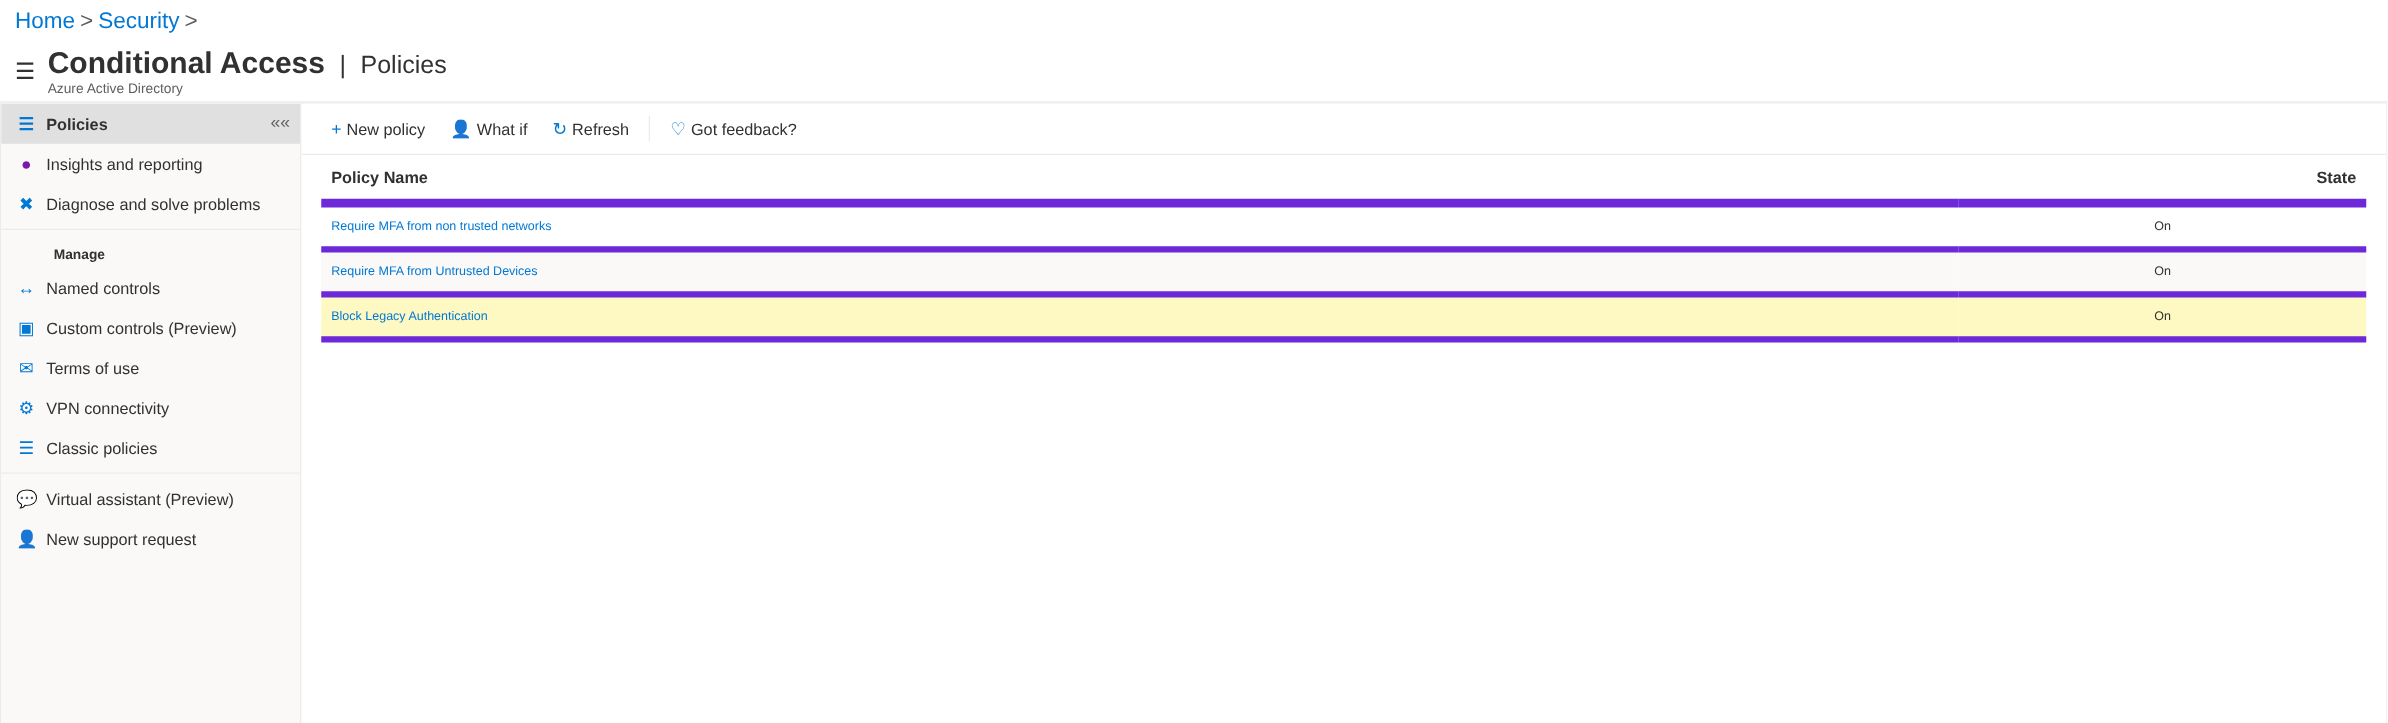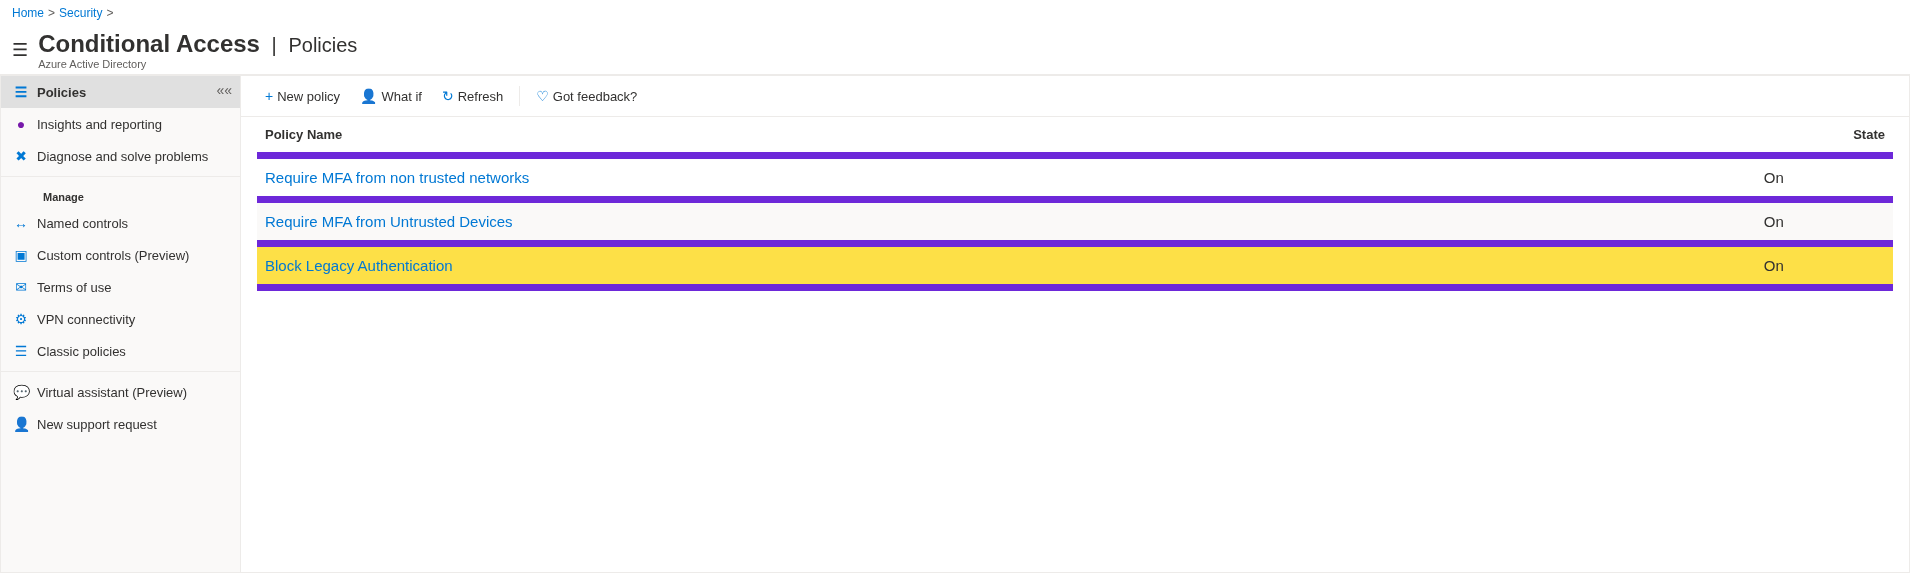--- a/index.html
+++ b/index.html
@@ -1,20 +1,20 @@
 <!DOCTYPE html>
 <html><head>
   <meta charset="utf-8">
   <style>
     * { box-sizing: border-box; margin: 0; padding: 0; }
     body { font-family: 'Segoe UI', sans-serif; font-size: 13px; color: #323130; background: #fff; }
 
     .breadcrumb {
       padding: 6px 12px;
-      font-size: 12px;
+      font-size: 18px;
       color: #0078d4;
       display: flex;
       align-items: center;
       gap: 4px;
     }
     .breadcrumb span { color: #605e5c; }
     .breadcrumb a { color: #0078d4; text-decoration: none; }
 
     .page-header {
       display: flex;
@@ -134,26 +134,26 @@
       text-align: left;
       font-weight: 600;
       font-size: 13px;
       padding: 10px 8px;
       border-bottom: 7px solid #6d28d9;
       color: #323130;
     }
     .policy-table th.state-col { text-align: right; }
     .policy-table td {
       padding: 10px 8px;
-      font-size: 15px;
-      border-bottom: 7px solid #6d28d9;
+      font-size: 10px;
+      border-bottom: 5px solid #6d28d9;
     }
     .policy-table tr:nth-child(odd) td { background: #fff; }
     .policy-table tr:nth-child(even) td { background: #faf9f8; }
-    .policy-table tr:last-child td { background: #fde047; }
+    .policy-table tr:last-child td { background: #fef9c3; }
     .policy-link {
       color: #0078d4;
       text-decoration: none;
       cursor: pointer;
     }
     .state-cell { text-align: center; }
 
     
   </style>
 </head>

